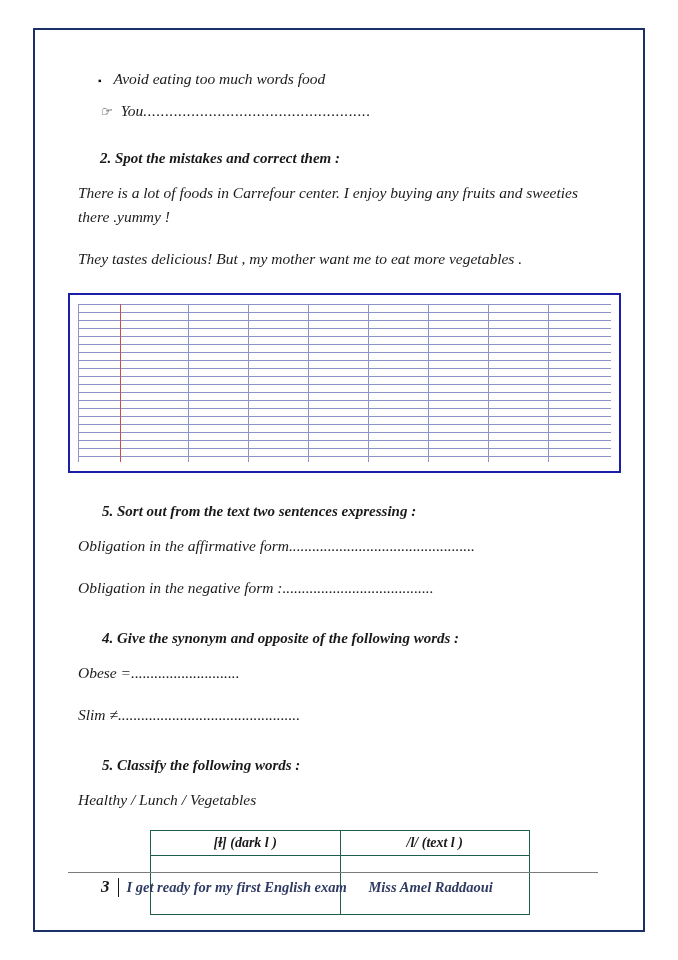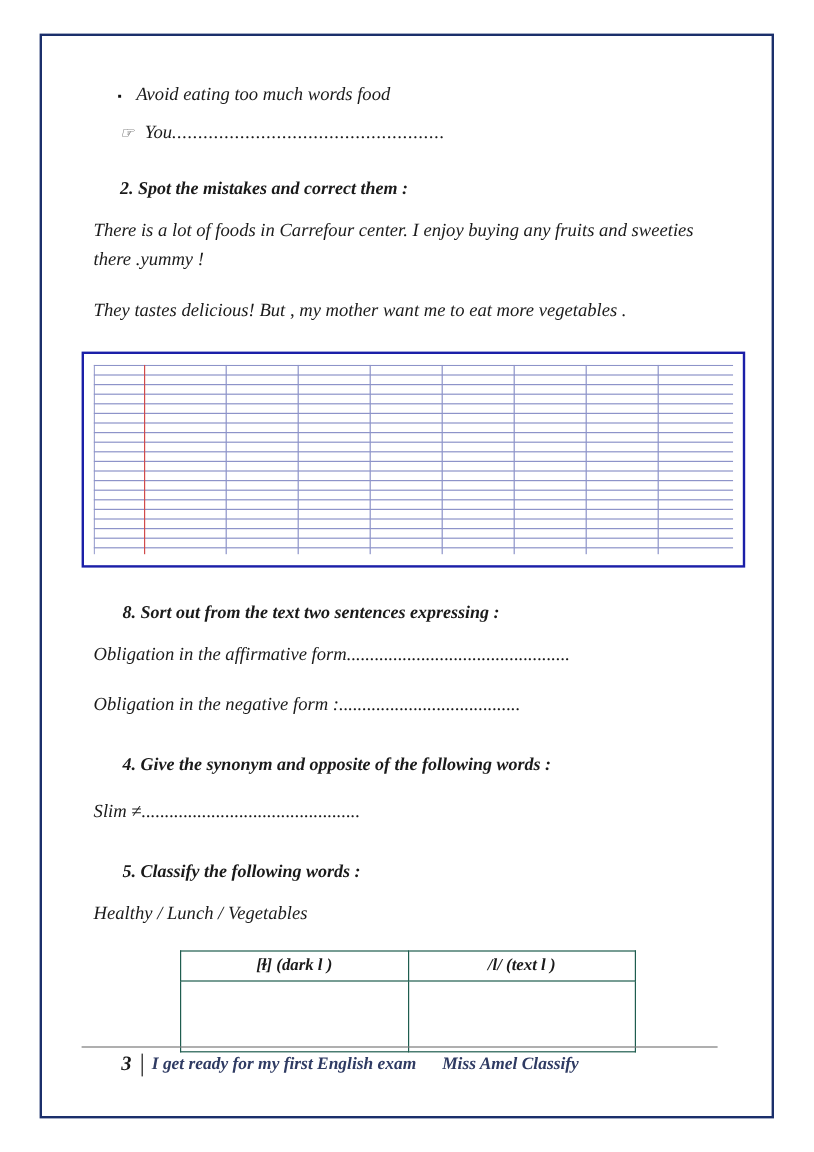--- a/index.html
+++ b/index.html
@@ -232,25 +232,26 @@
         <div class="vline" style="left:170px"></div>
         <div class="vline" style="left:230px"></div>
         <div class="vline" style="left:290px"></div>
         <div class="vline" style="left:350px"></div>
         <div class="vline" style="left:410px"></div>
         <div class="vline" style="left:470px"></div>
 
       </div>
     </div>
 
-    <h2 class="q indent2">8. Sort out from the text two sentences expressing :</h2>
+    <h2 class="q indent2">5. Sort out from the text two sentences expressing :</h2>
     <p class="body-line">Obligation in the affirmative form................................................</p>
     <p class="body-line spaced">Obligation in the negative form :.......................................</p>
 
     <h2 class="q indent2">4. Give the synonym and opposite of the following words :</h2>
+    <p class="body-line">Obese =............................</p>
     <p class="body-line spaced">Slim  ≠...............................................</p>
 
     <h2 class="q indent2">5.  Classify the following words :</h2>
     <p class="body-line">Healthy / Lunch / Vegetables</p>
 
     <table class="classify-table">
       <tbody>
           <tr>
         <th>[ɫ] (dark l )</th>
         <th>/l/ (text l )</th>
@@ -264,17 +265,17 @@
 
   </div>
 
   <div class="footer">
     <div class="footer-rule"></div>
     <div class="footer-row">
       <span class="page-num">3</span>
       <span class="footer-sep"></span>
       <span class="footer-text">
         <span>I get ready for my first English exam</span>
-        <span class="teacher">Miss Amel Classify</span>
+        <span class="teacher">Miss Amel Raddaoui</span>
       </span>
     </div>
   </div>
 </div>
 
 </body></html>

